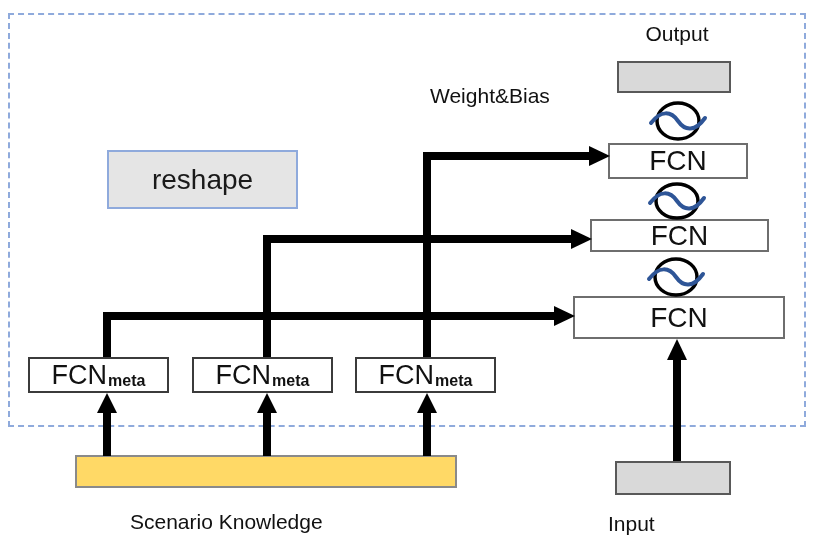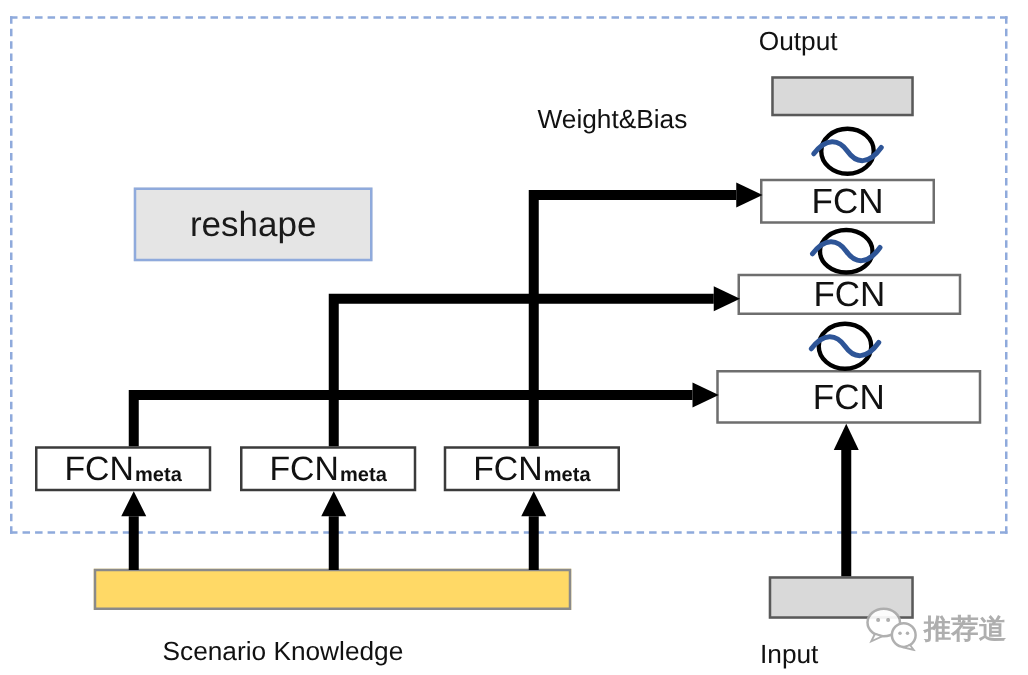--- a/index.html
+++ b/index.html
@@ -15,21 +15,21 @@
   }
   
   .reshape-box{
     left:107px;top:150px;width:191px;height:59px;
     border:2px solid #8faadc;background:#e5e5e5;
     display:flex;align-items:center;justify-content:center;
     font-size:28px;color:#1a1a1a;z-index:2;
   }
   
   .txt{color:#111;font-size:21px;z-index:2;white-space:nowrap;}
-  .lbl-output{left:607px;top:22px;width:140px;text-align:left;}
+  .lbl-output{left:607px;top:22px;width:140px;text-align:center;}
   .lbl-weightbias{left:430px;top:84px;}
   .lbl-scenario{left:130px;top:510px;width:304px;text-align:left;}
   .lbl-input{left:608px;top:512px;width:140px;text-align:left;}
   
   .io-box{background:#d9d9d9;border:2px solid #595959;z-index:2;}
   .output-box{left:617px;top:61px;width:114px;height:32px;}
   .input-box{left:615px;top:461px;width:116px;height:34px;}
   
   .fcn-box{
     background:#ffffff;border:2px solid #6e6e6e;z-index:2;
@@ -149,27 +149,14 @@
     <g>
       <ellipse cx="677" cy="201" rx="21" ry="17" fill="#fff" stroke="#000" stroke-width="3.5"></ellipse>
       <path d="M 650 203 C 660 190 670 191 677 201 C 684 211 694 212 704 198" fill="none" stroke="#2e5597" stroke-width="4" stroke-linecap="round"></path>
     </g>
     <g>
       <ellipse cx="676" cy="277" rx="21" ry="18" fill="#fff" stroke="#000" stroke-width="3.5"></ellipse>
       <path d="M 649 279 C 659 266 669 267 676 277 C 683 287 693 288 703 274" fill="none" stroke="#2e5597" stroke-width="4" stroke-linecap="round"></path>
     </g>
   </svg>
 
-  <div class="abs watermark">
-    <svg width="44" height="36" viewBox="0 0 44 36" xmlns="http://www.w3.org/2000/svg">
-      <ellipse cx="15" cy="13" rx="13" ry="11" fill="#ffffff" stroke="#aaaaaa" stroke-width="2"></ellipse>
-      <path d="M 8 22 L 5 28 L 14 24 Z" fill="#ffffff" stroke="#aaaaaa" stroke-width="1.5"></path>
-      <circle cx="10.5" cy="11" r="1.6" fill="#aaaaaa"></circle>
-      <circle cx="18.5" cy="11" r="1.6" fill="#aaaaaa"></circle>
-      <circle cx="31" cy="23" r="9.5" fill="#ffffff" stroke="#aaaaaa" stroke-width="2"></circle>
-      <path d="M 36 31 L 39 35 L 31 33 Z" fill="#ffffff" stroke="#aaaaaa" stroke-width="1.5"></path>
-      <circle cx="28" cy="21.5" r="1.4" fill="#aaaaaa"></circle>
-      <circle cx="34" cy="21.5" r="1.4" fill="#aaaaaa"></circle>
-    </svg>
-    <span>推荐道</span>
-  </div>
 
 </div>
 
 </body></html>

